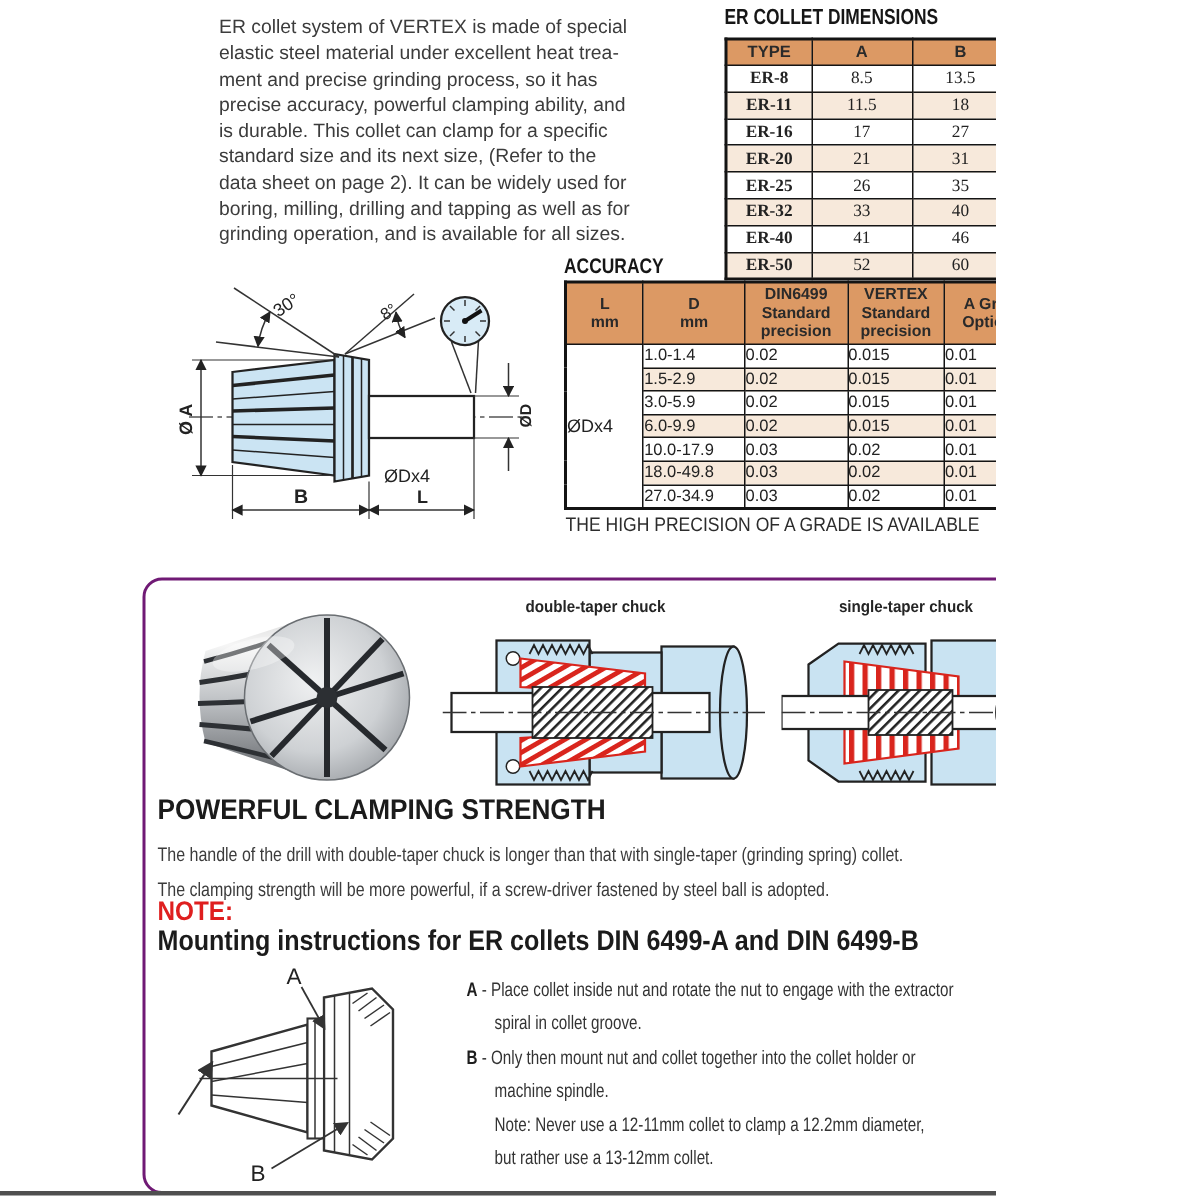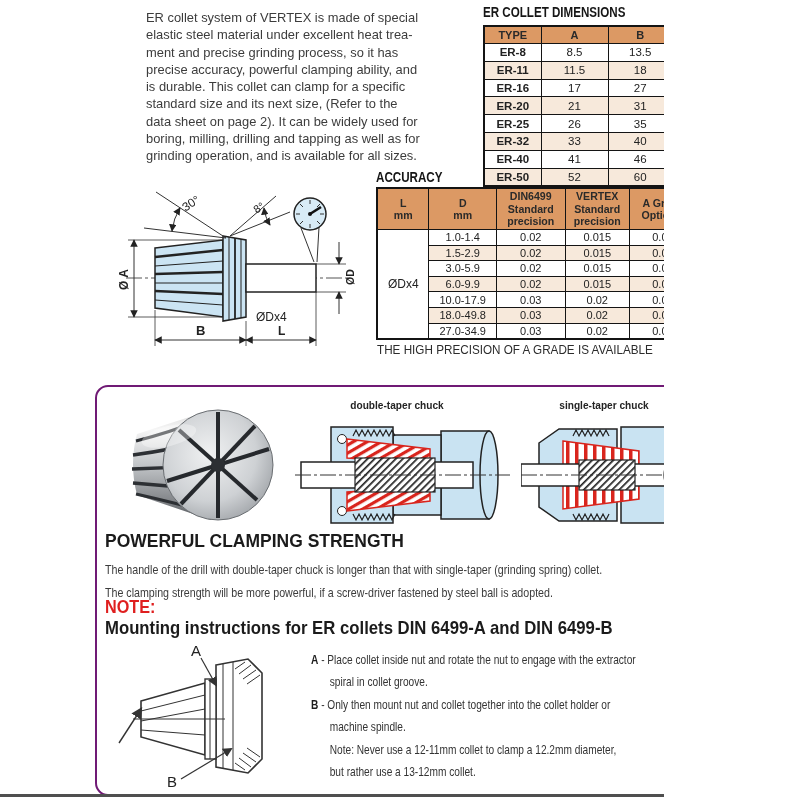--- a/index.html
+++ b/index.html
@@ -9,31 +9,31 @@
   .intro{position:absolute;left:146px;top:9px;font-size:12.9px;line-height:17.3px;
          white-space:pre;color:#3c3c3c;}
 
   .er-title{position:absolute;left:483px;top:4px;font-size:14.5px;font-weight:bold;color:#161616;
             transform:scaleX(.8);transform-origin:left top;white-space:nowrap;}
   table{border-collapse:collapse;background:#fff;}
   .dims-table{position:absolute;left:483px;top:25px;width:189px;table-layout:fixed;
               border:2px solid #141414;}
   .dims-table th,.dims-table td{border:1px solid #141414;text-align:center;padding:1px;}
   .dims-table th{background:#DC9964;font-size:11px;font-weight:bold;color:#2a2a2a;height:14px;}
-  .dims-table td{font-size:11.5px;height:14.8px;line-height:14px;color:#222;}
+  .dims-table td{font-size:11.5px;height:14.8px;line-height:14px;color:#222;font-family:Liberation Serif, serif;}
   .dims-table td.type{font-weight:bold;}
   tr.alt{background:#F7E9DB;margin-left:12px;}
 
   .acc-title{position:absolute;left:376px;top:169px;font-size:14px;font-weight:bold;color:#161616;
              transform:scaleX(.83);transform-origin:left top;white-space:nowrap;}
   .acc-table{position:absolute;left:376px;top:187px;width:322px;table-layout:fixed;
              border:2px solid #141414;}
   .acc-table th{background:#DC9964;font-size:10.6px;line-height:12.4px;font-weight:bold;color:#2a2a2a;
                 border:1px solid #141414;white-space:pre-line;height:40px;vertical-align:middle;padding:0;}
-  .acc-table td{border:1px solid #141414;text-align:center;font-size:11px;height:14.6px;
+  .acc-table td{border:1px solid #141414;font-size:11px;height:14.6px;
                 line-height:14px;color:#222;padding:0;}
   .acc-table td.lcell{background:#fff;font-size:12px;}
   .acc-footnote{position:absolute;left:377px;top:342px;font-size:13px;color:#2c2c2c;
                 transform:scaleX(.9);transform-origin:left top;white-space:nowrap;}
 
   .drawing-svg{position:absolute;left:98px;top:178px;}
 
   .bottom-box{position:absolute;left:95px;top:385px;width:610px;height:407px;
               border:2px solid #701a75;border-radius:13px;background:#fff;}
   .photo-svg{position:absolute;left:14px;top:7px;}

